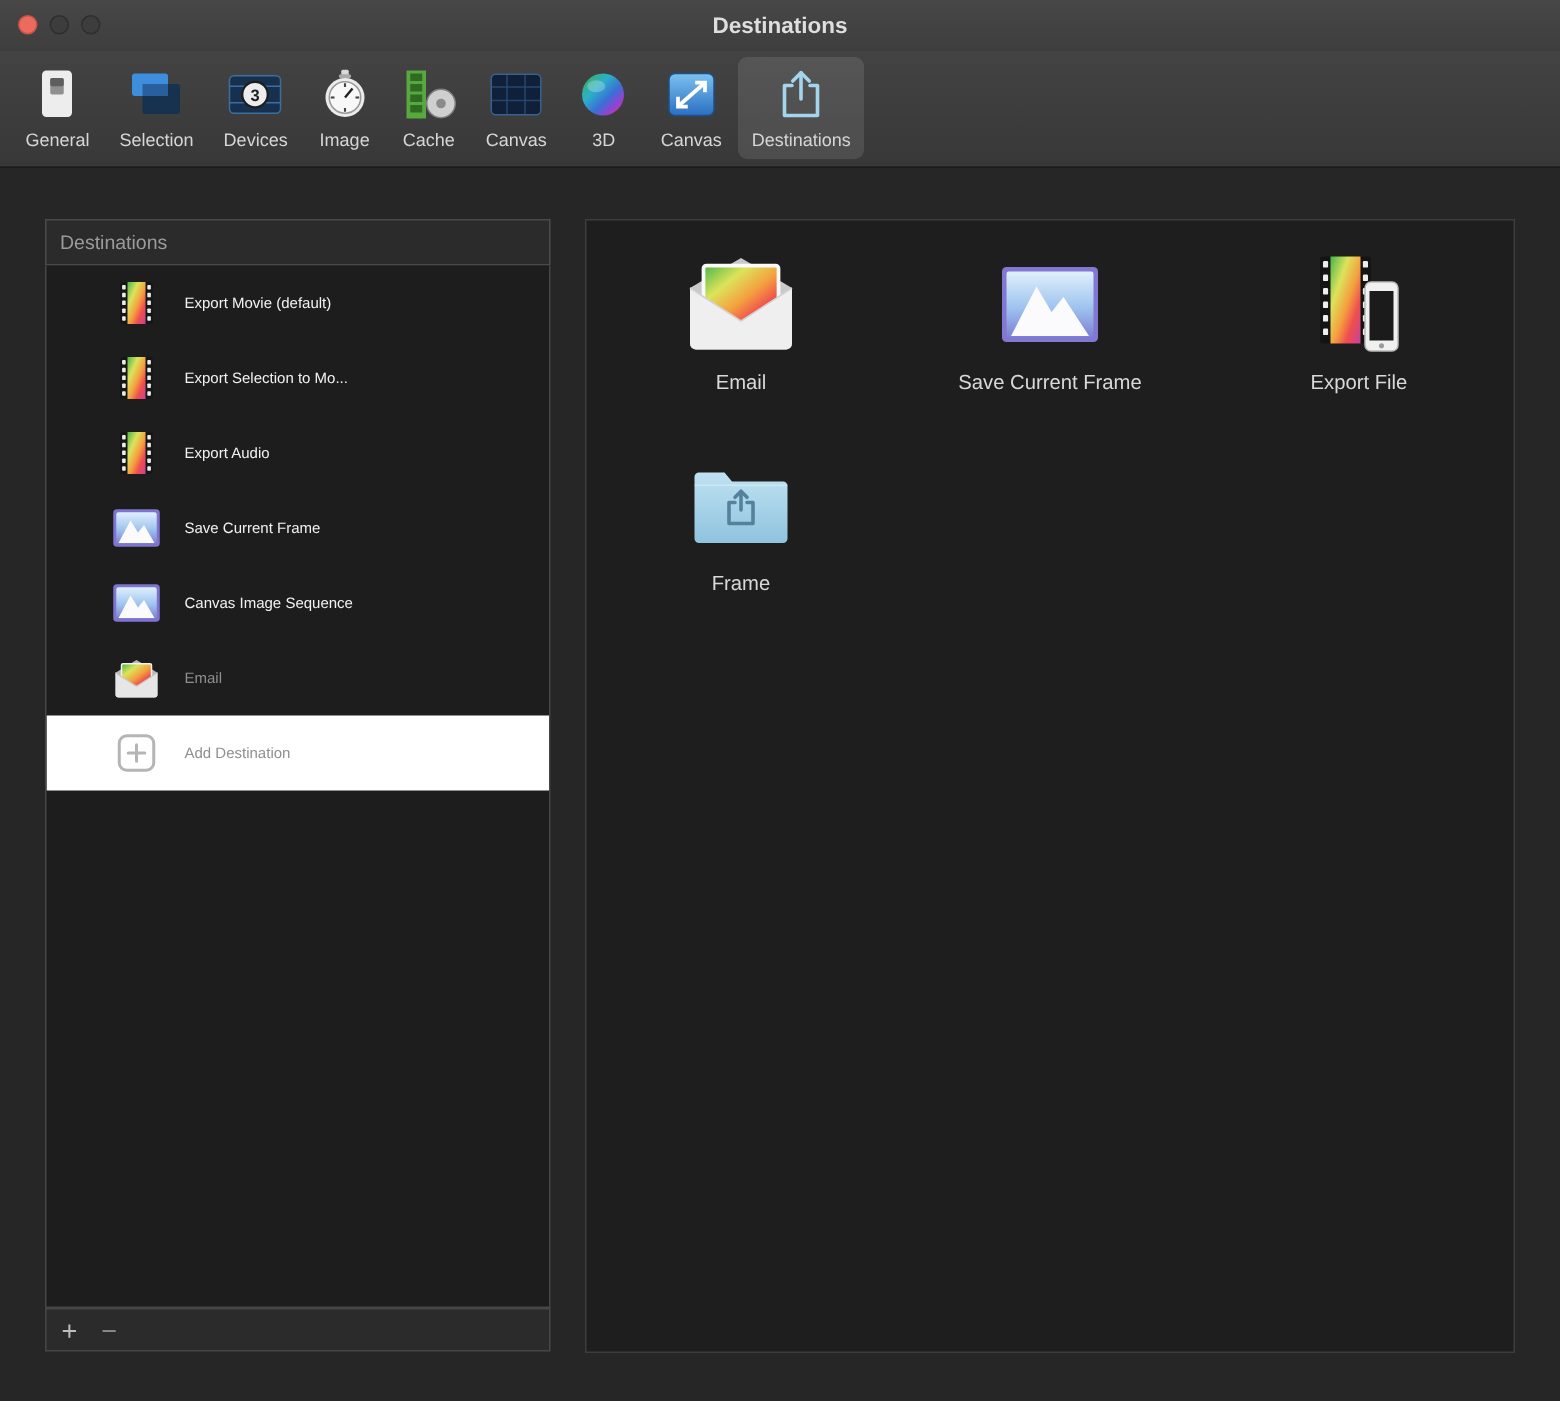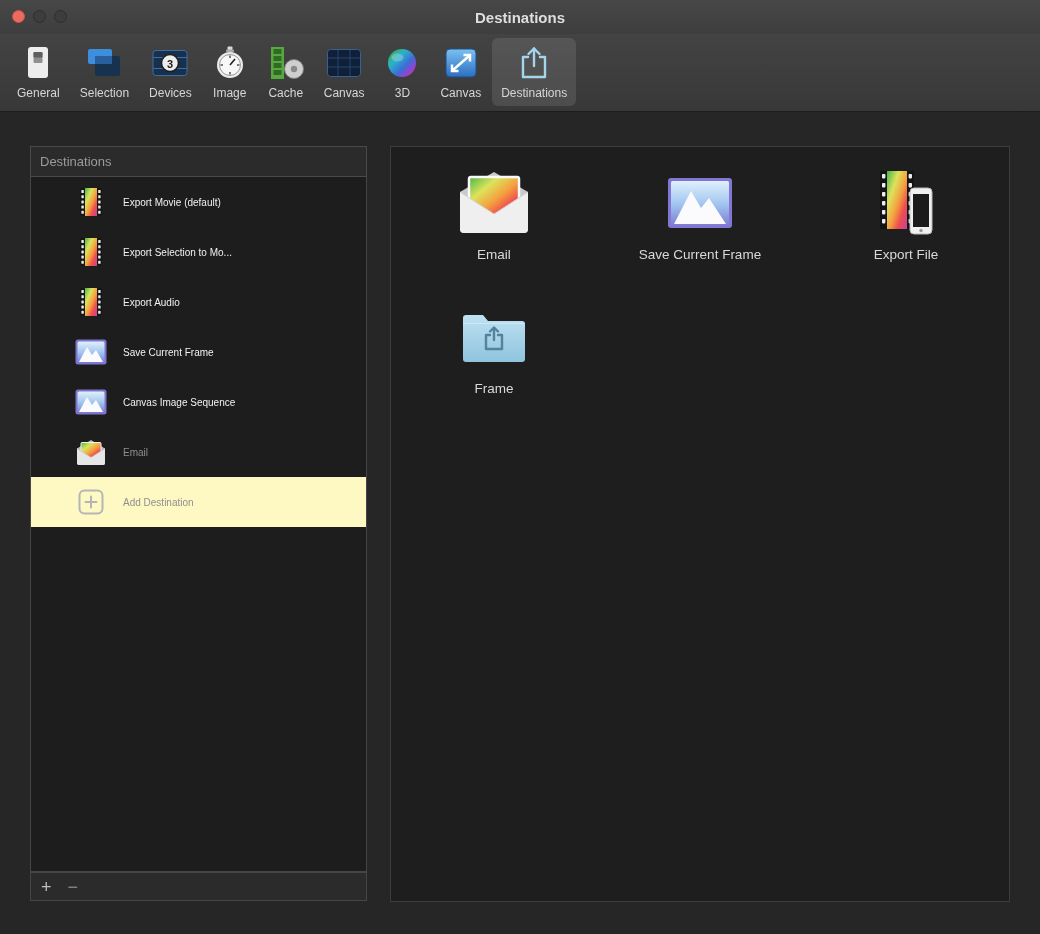--- a/index.html
+++ b/index.html
@@ -25,21 +25,21 @@
   .tb-icon { height:40px; display:flex; align-items:center; justify-content:center; }
   .tb-label { font-size:12px; color:#d6d6d6; margin-top:3px; white-space:nowrap; }
 
   
   .sb-header { position:absolute; left:30px; top:146px; width:337px; height:31px;
     border:1px solid #4a4a4a; background:#2b2b2b; display:flex; align-items:center;
     padding-left:9px; font-size:13px; color:#9b9b9b; }
   .sb-list { position:absolute; left:30px; top:177px; width:337px; height:695px;
     border:1px solid #464646; border-top:none; background:#1d1d1d; overflow:hidden; }
   .row { height:50px; display:flex; align-items:center; padding-left:44px; }
-  .row.selected { background:#fef9c3; }
+  .row.selected { background:#ffffff; }
   .row-icon { width:32px; display:flex; justify-content:center; align-items:center; flex:0 0 32px; }
   .row-label { margin-left:16px; font-size:10px; color:#f1f1f1; white-space:nowrap; }
   .row-label.dim { color:#8f8f8f; }
   .sb-footer { position:absolute; left:30px; top:872px; width:337px; height:29px;
     border:1px solid #464646; border-top:1px solid #464646; background:#2b2b2b;
     display:flex; align-items:center; padding-left:10px; gap:16px; }
   .ftr-btn { font-size:18px; line-height:18px; color:#bdbdbd; cursor:default; }
   .ftr-btn.minus { color:#8a8a8a; }
 
   

